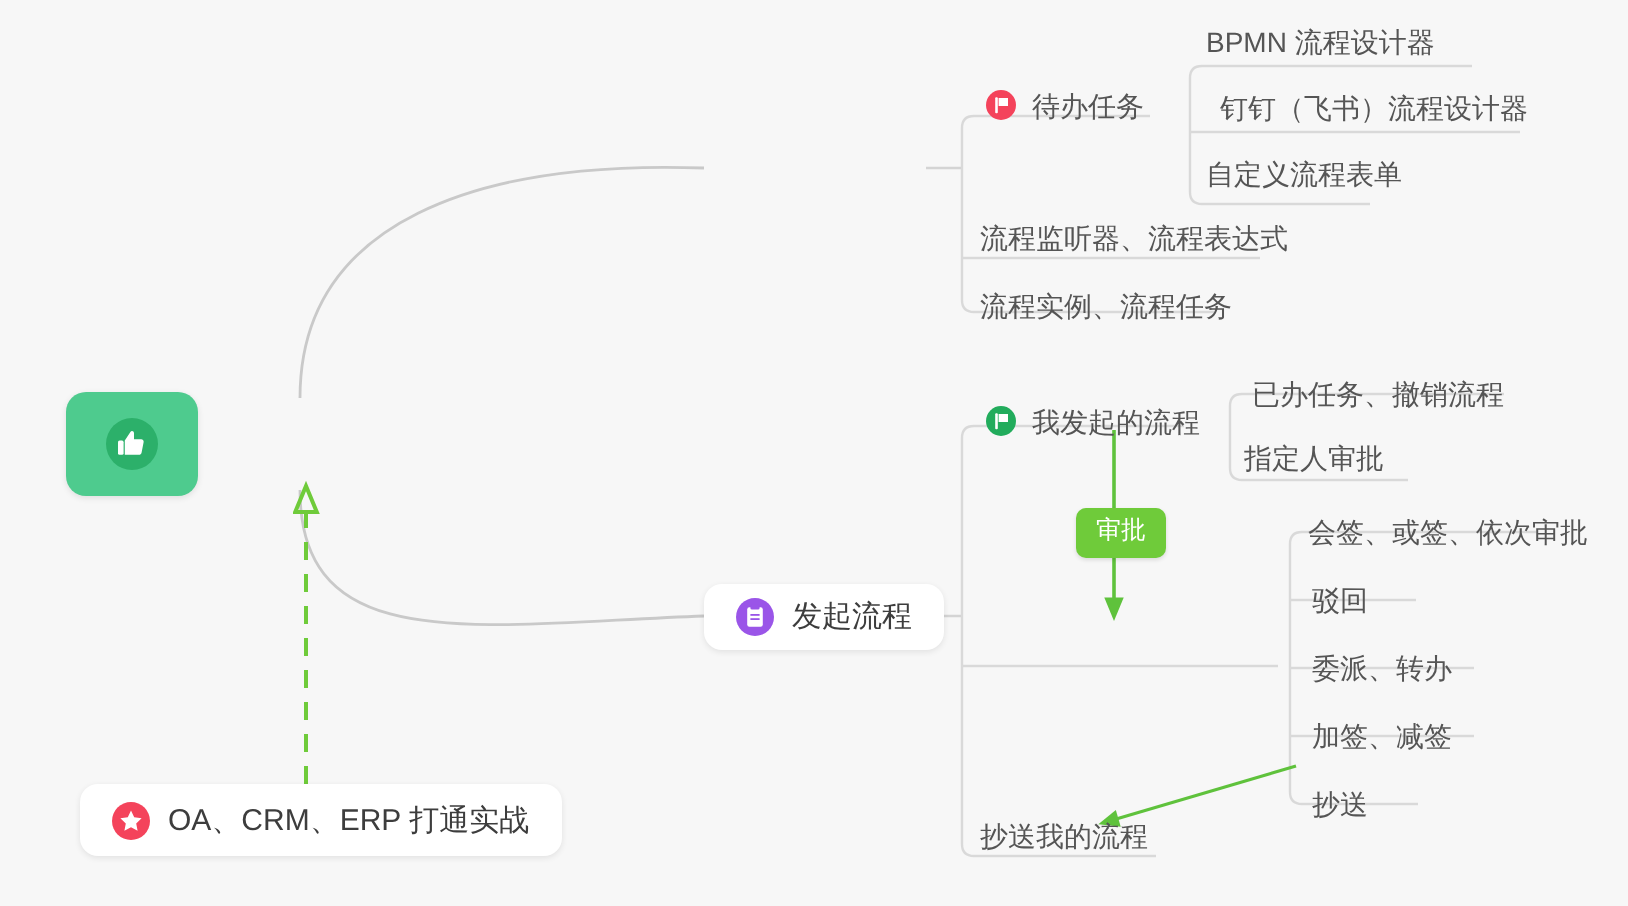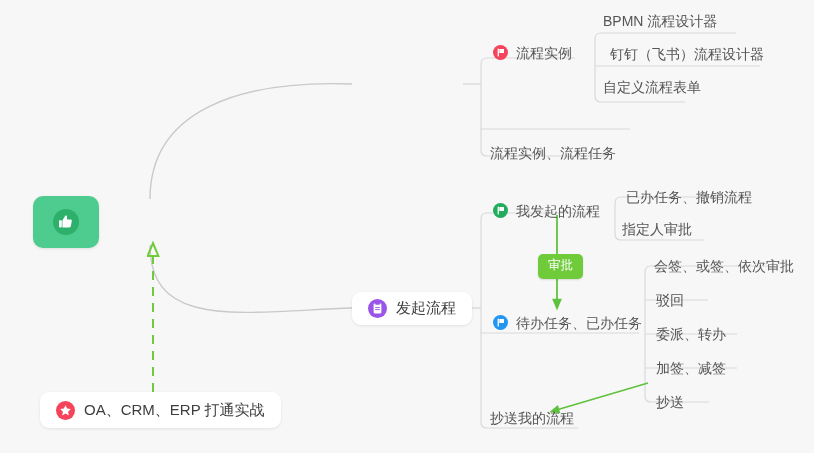--- a/index.html
+++ b/index.html
@@ -140,27 +140,28 @@
   </div>
 
 
   <div class="node leaf with-icon" style="left:493px;top:45px;">
     <span class="ico" style="width:15px;height:15px;background:#F4435B;">
       <svg width="15" height="15" viewBox="0 0 15 15">
         <rect fill="#ffffff" x="4.6" y="3.6" width="1.3" height="8.0" rx="0.5"></rect>
         <path fill="#ffffff" d="M6.3 4.0 L11.0 4.0 L11.0 8.0 L6.3 8.0 Z"></path>
       </svg>
     </span>
-    <span class="label">流程实例</span>
+    <span class="label">待办任务</span>
   </div>
 
   <div class="node leaf" style="left:603px;top:14px;">BPMN 流程设计器</div>
   <div class="node leaf" style="left:610px;top:47px;">钉钉（飞书）流程设计器</div>
   <div class="node leaf" style="left:603px;top:80px;">自定义流程表单</div>
 
+  <div class="node leaf" style="left:490px;top:112px;">流程监听器、流程表达式</div>
   <div class="node leaf" style="left:490px;top:146px;">流程实例、流程任务</div>
 
   <div class="node card" style="left:352px;top:292px;height:33px;">
     <span class="ico" style="width:19px;height:19px;background:#9A55E8;">
       <svg width="19" height="19" viewBox="0 0 19 19">
         <rect fill="#ffffff" x="5.6" y="4.6" width="7.8" height="9.8" rx="1.1"></rect>
         <rect fill="#9A55E8" x="7.2" y="3.4" width="4.6" height="2.4" rx="0.8"></rect>
         <rect fill="#9A55E8" x="7.2" y="8.0" width="4.6" height="0.9"></rect>
         <rect fill="#9A55E8" x="7.2" y="10.1" width="4.6" height="0.9"></rect>
       </svg>
@@ -176,29 +177,20 @@
       </svg>
     </span>
     <span class="label">我发起的流程</span>
   </div>
 
   <div class="node leaf" style="left:626px;top:190px;">已办任务、撤销流程</div>
   <div class="node leaf" style="left:622px;top:222px;">指定人审批</div>
 
   <div class="node tag" style="left:538px;top:254px;font-family:Liberation Mono, monospace;">审批</div>
 
-  <div class="node leaf with-icon" style="left:493px;top:315px;">
-    <span class="ico" style="width:15px;height:15px;background:#2196F3;">
-      <svg width="15" height="15" viewBox="0 0 15 15">
-        <rect fill="#ffffff" x="4.6" y="3.6" width="1.3" height="8.0" rx="0.5"></rect>
-        <path fill="#ffffff" d="M6.3 4.0 L11.0 4.0 L11.0 8.0 L6.3 8.0 Z"></path>
-      </svg>
-    </span>
-    <span class="label">待办任务、已办任务</span>
-  </div>
 
   <div class="node leaf" style="left:654px;top:259px;">会签、或签、依次审批</div>
   <div class="node leaf" style="left:656px;top:293px;">驳回</div>
   <div class="node leaf" style="left:656px;top:327px;">委派、转办</div>
   <div class="node leaf" style="left:656px;top:361px;">加签、减签</div>
   <div class="node leaf" style="left:656px;top:395px;">抄送</div>
 
   <div class="node leaf" style="left:490px;top:411px;">抄送我的流程</div>
 
 </div>

